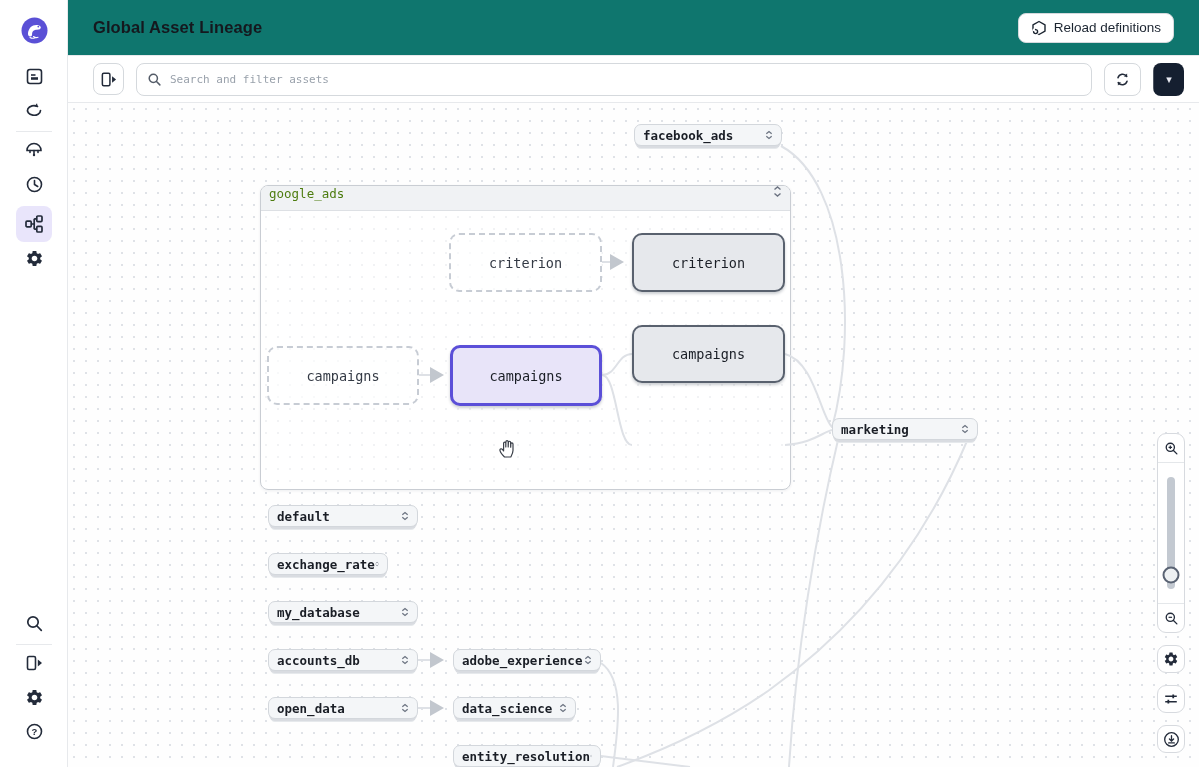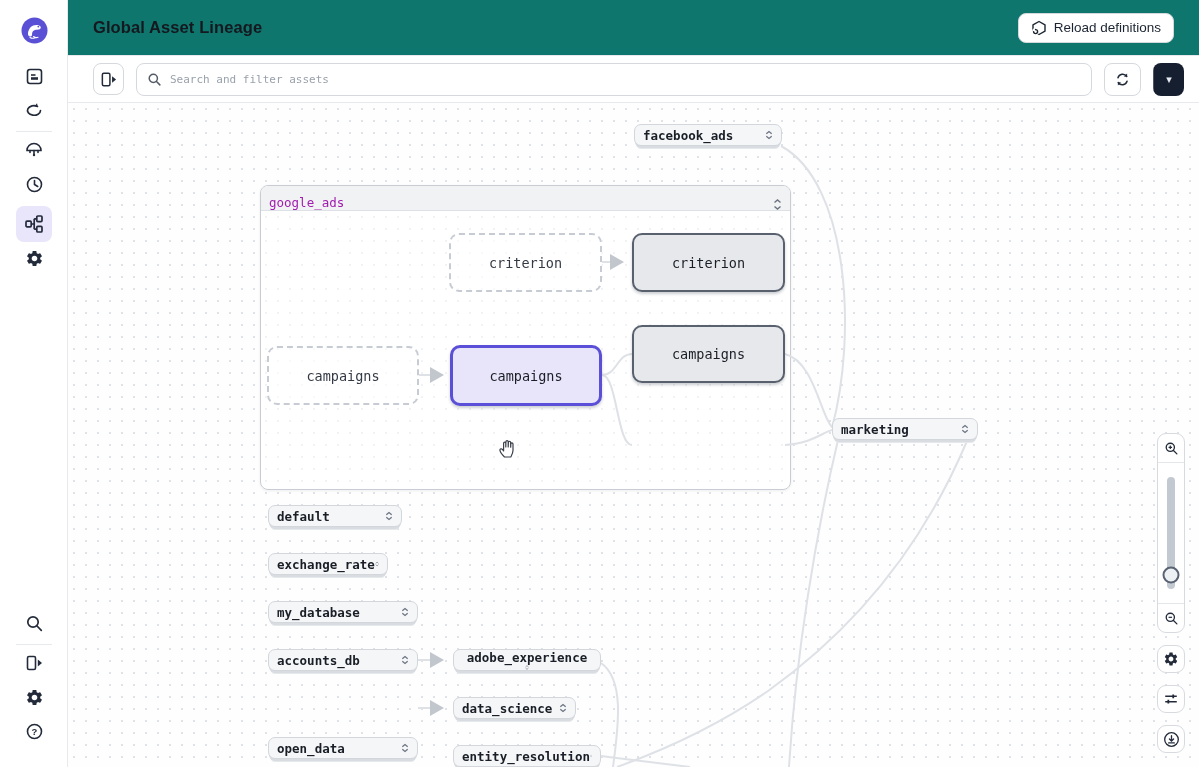--- a/index.html
+++ b/index.html
@@ -47,22 +47,22 @@
   
   .canvas { position:absolute; left:68px; top:103px; width:1131px; height:664px;
             background-color:#fefefe;
             background-image:radial-gradient(circle, #dfe2e7 1px, transparent 1.2px);
             background-size:12px 12px; overflow:hidden; }
   .edges { position:absolute; left:0; top:0; z-index:2; pointer-events:none; }
 
   .group { position:absolute; border:1px solid #c9cdd3; border-radius:8px;
            background:rgba(255,255,255,.55); box-shadow:0 1px 3px rgba(20,30,50,.07); z-index:1; }
   .group-header { height:25px; background:#f0f2f4; border-bottom:1px solid #dde0e4;
-           border-radius:7px 7px 0 0; display:flex; align-items:flex-end; justify-content:space-between;
-           padding:0 8px; font-family:"DejaVu Sans Mono", monospace; font-size:12.5px; color:#a21caf; cursor:pointer; }
+           border-radius:7px 7px 0 0; display:flex; align-items:flex-start; justify-content:space-between;
+           padding:0 8px; font-family:"DejaVu Sans Mono", monospace; font-size:12.5px; color:#4d7c0f; cursor:pointer; }
 
   .pill { position:absolute; height:22px; background:#f4f6f8; border:1px solid #d3d7dc; border-radius:7px;
           display:flex; align-items:center; justify-content:space-between; padding:0 8px; z-index:3;
           font-family:"DejaVu Sans Mono", monospace; font-size:12.5px; font-weight:bold; color:#1a1e26;
           box-shadow:0 3px 0 -1px #d9dce1, 0 6px 0 -3px #e6e9ec; cursor:pointer; }
 
   .node { position:absolute; border-radius:10px; display:flex; align-items:center; justify-content:center;
           font-family:"DejaVu Sans Mono", monospace; font-size:13.5px; color:#1a1e26; z-index:3; cursor:pointer; }
   .node.source { border:2px dashed #c7ccd4; background:rgba(255,255,255,.5); color:#343a45; }
   .node.gray   { border:2px solid #59616e; background:#e6e8ec; box-shadow:0 2px 3px rgba(20,30,50,.22); }
@@ -270,21 +270,21 @@
       <svg width="8" height="10" viewBox="0 0 9 11" fill="none" stroke="#6b7280" stroke-width="1.4">
           <path d="M1.5 4 L4.5 1.5 L7.5 4 M1.5 7 L4.5 9.5 L7.5 7"></path>
         </svg>
     </div>
     <div class="pill" style="left:764px; top:315px; width:146px;">
       <span>marketing</span>
       <svg width="8" height="10" viewBox="0 0 9 11" fill="none" stroke="#6b7280" stroke-width="1.4">
           <path d="M1.5 4 L4.5 1.5 L7.5 4 M1.5 7 L4.5 9.5 L7.5 7"></path>
         </svg>
     </div>
-    <div class="pill" style="left:200px; top:402px; width:134px;">
+    <div class="pill" style="left:200px; top:402px; width:150px;">
       <span>default</span>
       <svg width="8" height="10" viewBox="0 0 9 11" fill="none" stroke="#6b7280" stroke-width="1.4">
           <path d="M1.5 4 L4.5 1.5 L7.5 4 M1.5 7 L4.5 9.5 L7.5 7"></path>
         </svg>
     </div>
     <div class="pill" style="left:200px; top:450px; width:120px;">
       <span>exchange_rate</span>
       <svg width="8" height="10" viewBox="0 0 9 11" fill="none" stroke="#6b7280" stroke-width="1.4">
           <path d="M1.5 4 L4.5 1.5 L7.5 4 M1.5 7 L4.5 9.5 L7.5 7"></path>
         </svg>
@@ -294,27 +294,27 @@
       <svg width="8" height="10" viewBox="0 0 9 11" fill="none" stroke="#6b7280" stroke-width="1.4">
           <path d="M1.5 4 L4.5 1.5 L7.5 4 M1.5 7 L4.5 9.5 L7.5 7"></path>
         </svg>
     </div>
     <div class="pill" style="left:200px; top:546px; width:150px;">
       <span>accounts_db</span>
       <svg width="8" height="10" viewBox="0 0 9 11" fill="none" stroke="#6b7280" stroke-width="1.4">
           <path d="M1.5 4 L4.5 1.5 L7.5 4 M1.5 7 L4.5 9.5 L7.5 7"></path>
         </svg>
     </div>
-    <div class="pill" style="left:200px; top:594px; width:150px;margin-top:40px;">
+    <div class="pill" style="left:200px; top:594px; width:150px;">
       <span>open_data</span>
       <svg width="8" height="10" viewBox="0 0 9 11" fill="none" stroke="#6b7280" stroke-width="1.4">
           <path d="M1.5 4 L4.5 1.5 L7.5 4 M1.5 7 L4.5 9.5 L7.5 7"></path>
         </svg>
     </div>
-    <div class="pill" style="left:385px; top:546px; width:148px;flex-direction:column;">
+    <div class="pill" style="left:385px; top:546px; width:148px;">
       <span>adobe_experience</span>
       <svg width="8" height="10" viewBox="0 0 9 11" fill="none" stroke="#6b7280" stroke-width="1.4">
           <path d="M1.5 4 L4.5 1.5 L7.5 4 M1.5 7 L4.5 9.5 L7.5 7"></path>
         </svg>
     </div>
     <div class="pill" style="left:385px; top:594px; width:123px;">
       <span>data_science</span>
       <svg width="8" height="10" viewBox="0 0 9 11" fill="none" stroke="#6b7280" stroke-width="1.4">
           <path d="M1.5 4 L4.5 1.5 L7.5 4 M1.5 7 L4.5 9.5 L7.5 7"></path>
         </svg>

